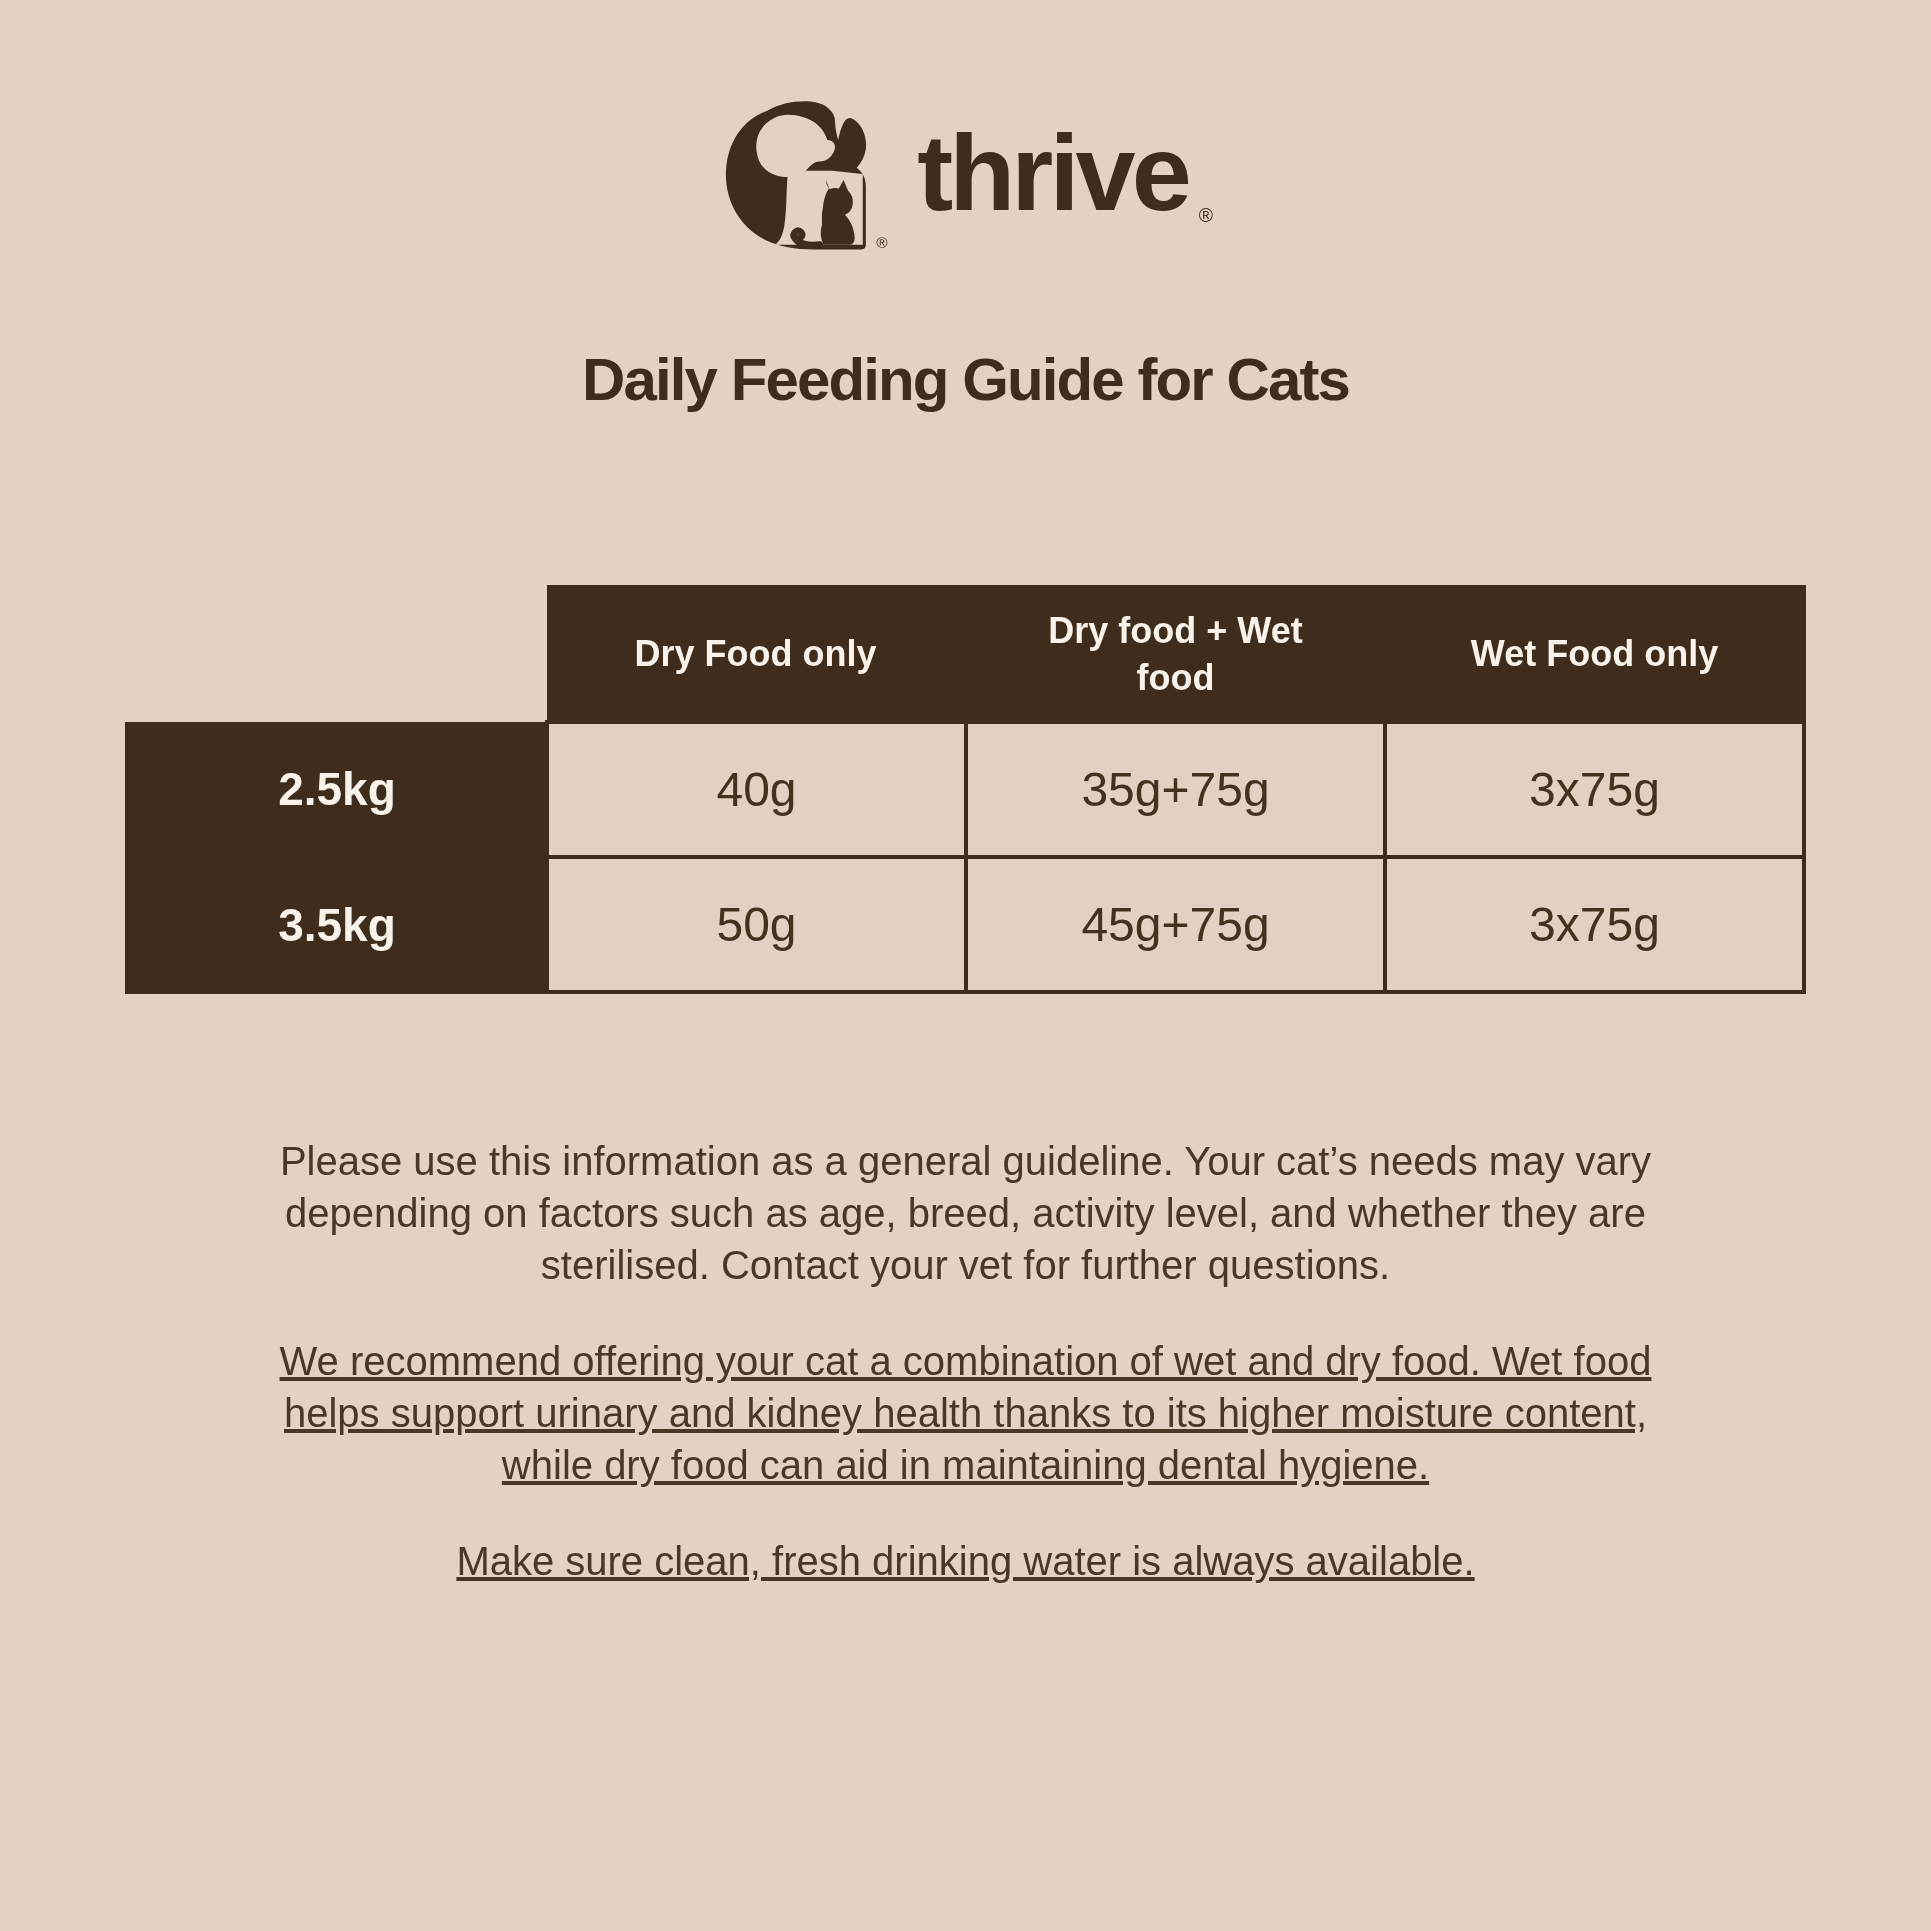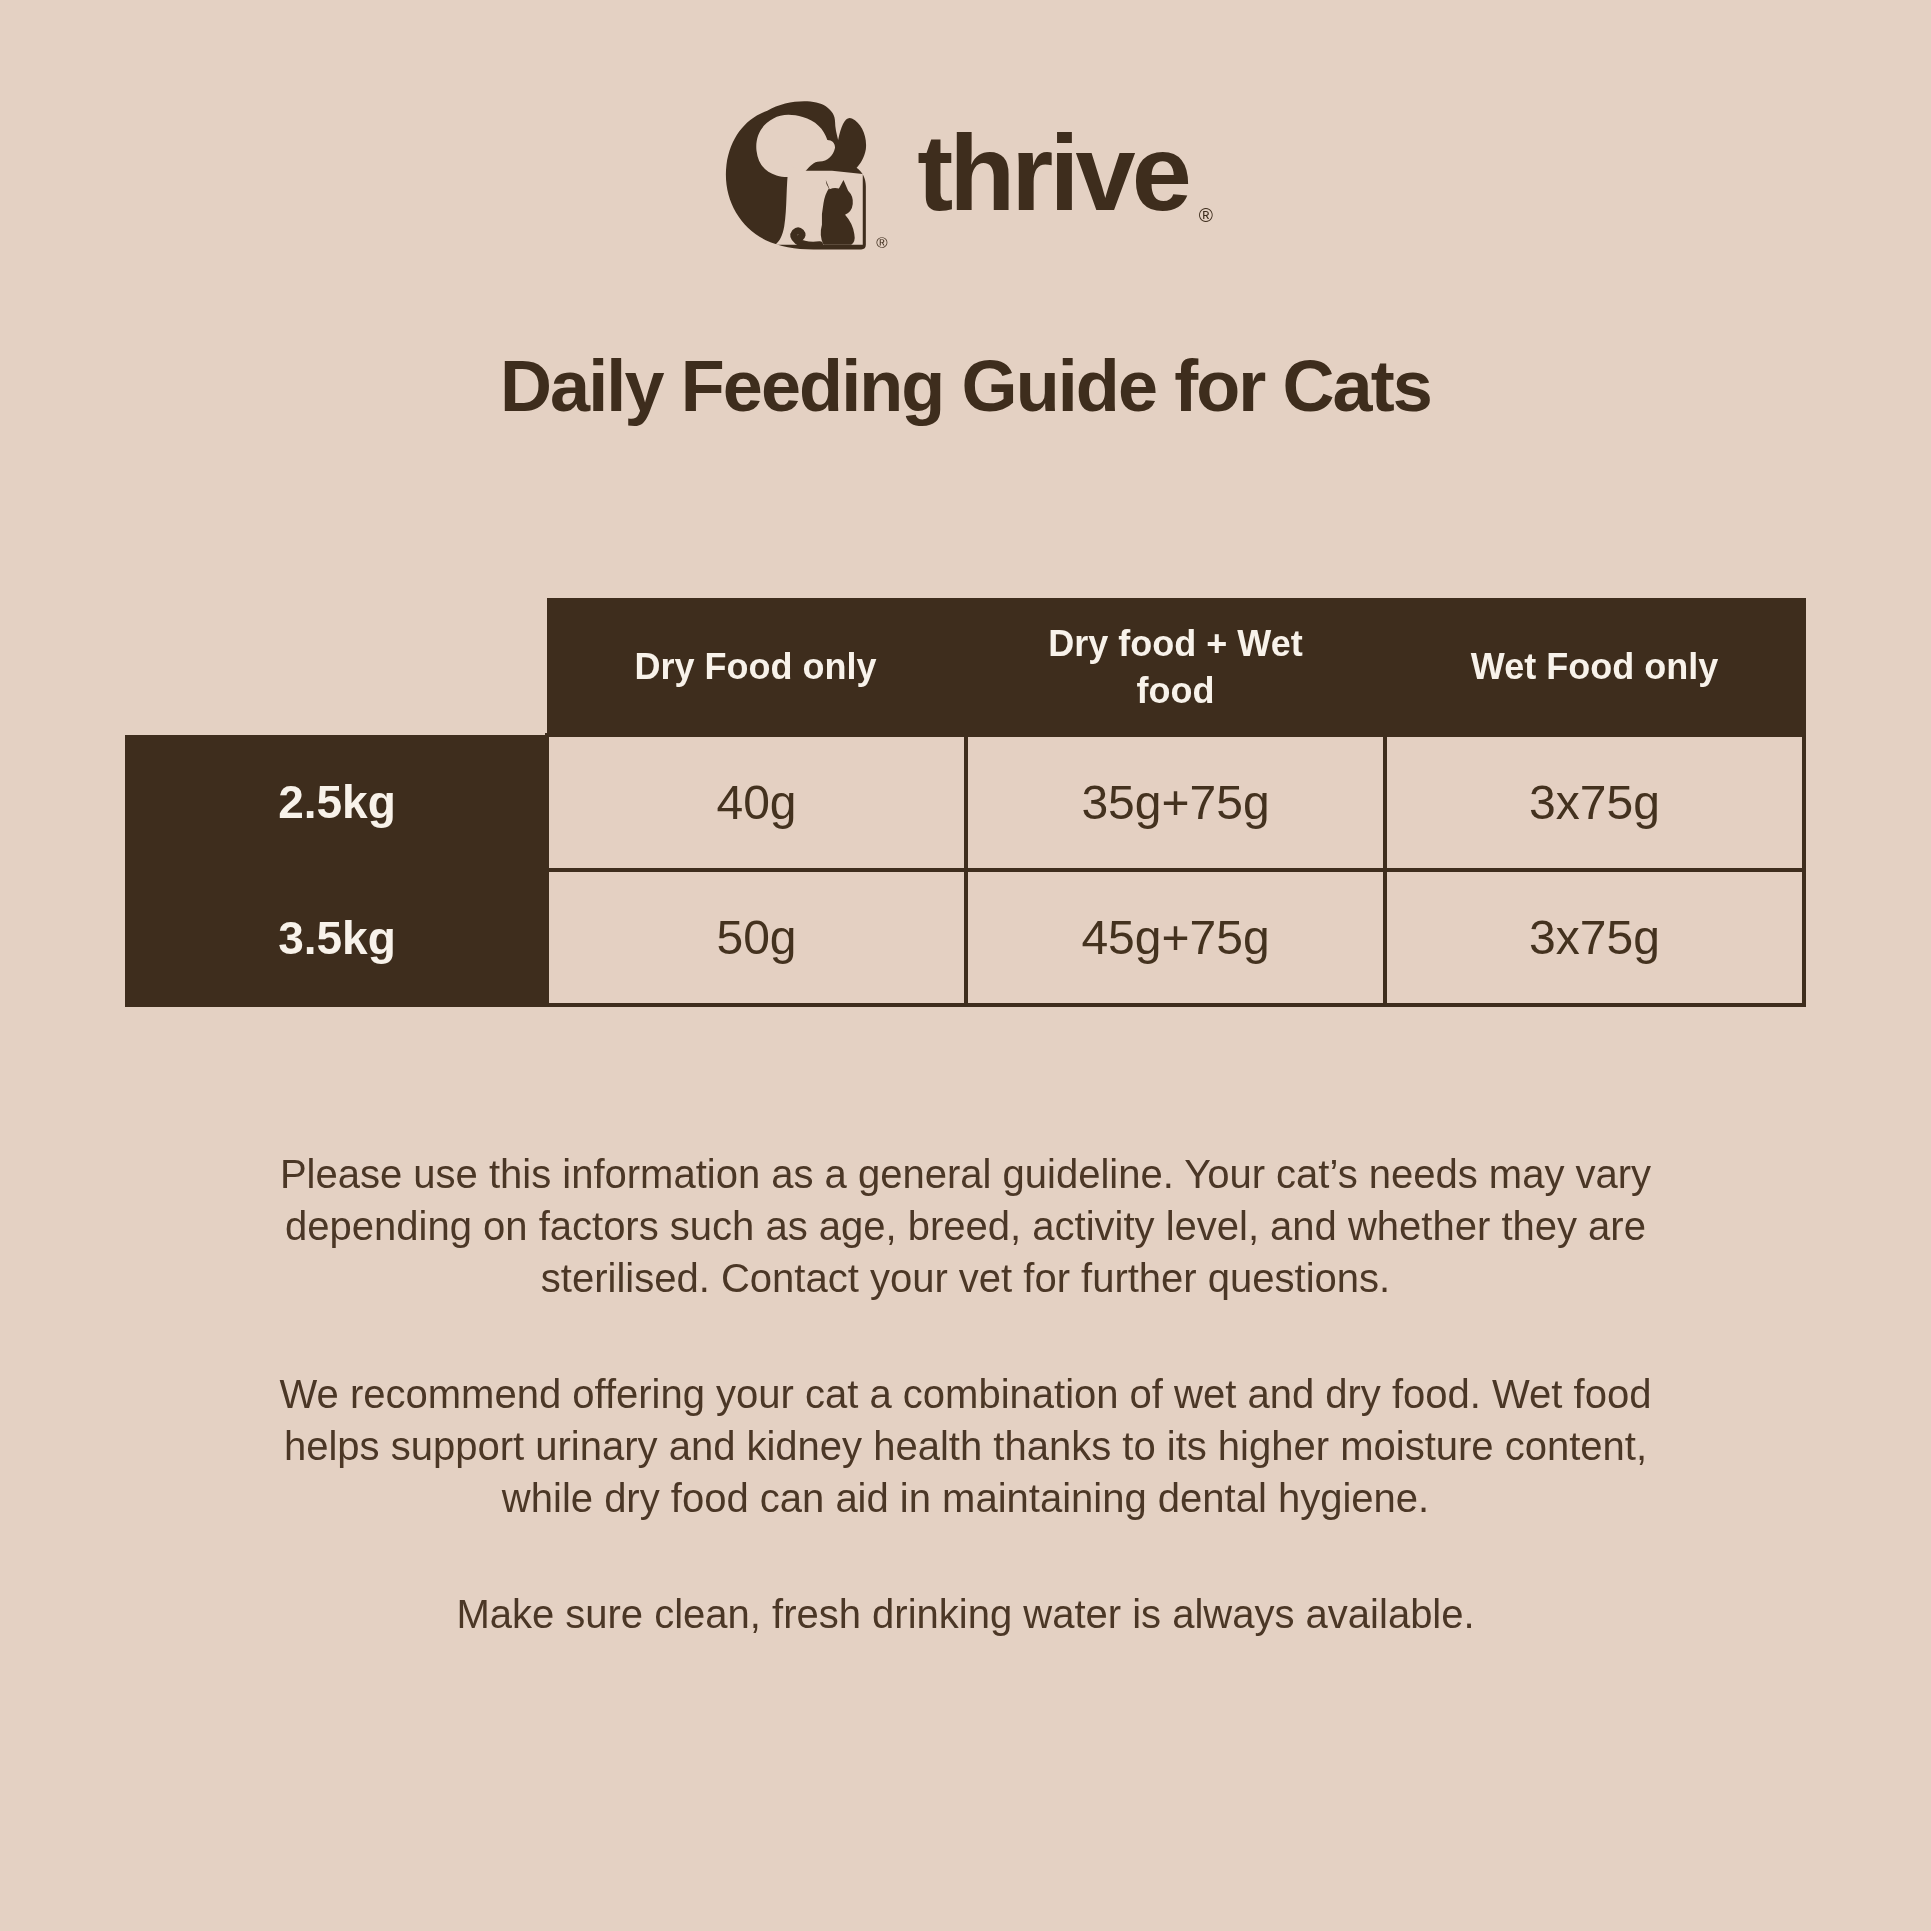--- a/index.html
+++ b/index.html
@@ -61,21 +61,21 @@
     font-size: 19.3px;
     font-weight: normal;
     letter-spacing: 0;
     color: var(--brown);
   }
 
   
   .page-title {
     margin-top: 93px;
     text-align: center;
-    font-size: 72px;
+    font-size: 60px;
     font-weight: 600;
     letter-spacing: -1.9px;
     color: var(--brown);
     line-height: 1.1;
   }
 
   
   table.feeding-table {
     margin: 172px auto 16px auto;
     width: 1677px;
@@ -119,21 +119,21 @@
   }
 
   
   .notes {
     margin-top: 141px;
     text-align: center;
     color: var(--body-text);
     font-size: 40px;
     line-height: 1.3;
   }
-  .note + .note { margin-top: 64px; }
+  .note + .note { margin-top: 44px; text-decoration: underline; }
 </style>
 </head>
 <body>
 
 <div class="page">
 
   <div class="logo-row">
     <div class="logo-mark">
       <svg viewBox="0 0 100 100" xmlns="http://www.w3.org/2000/svg" aria-hidden="true">
 

